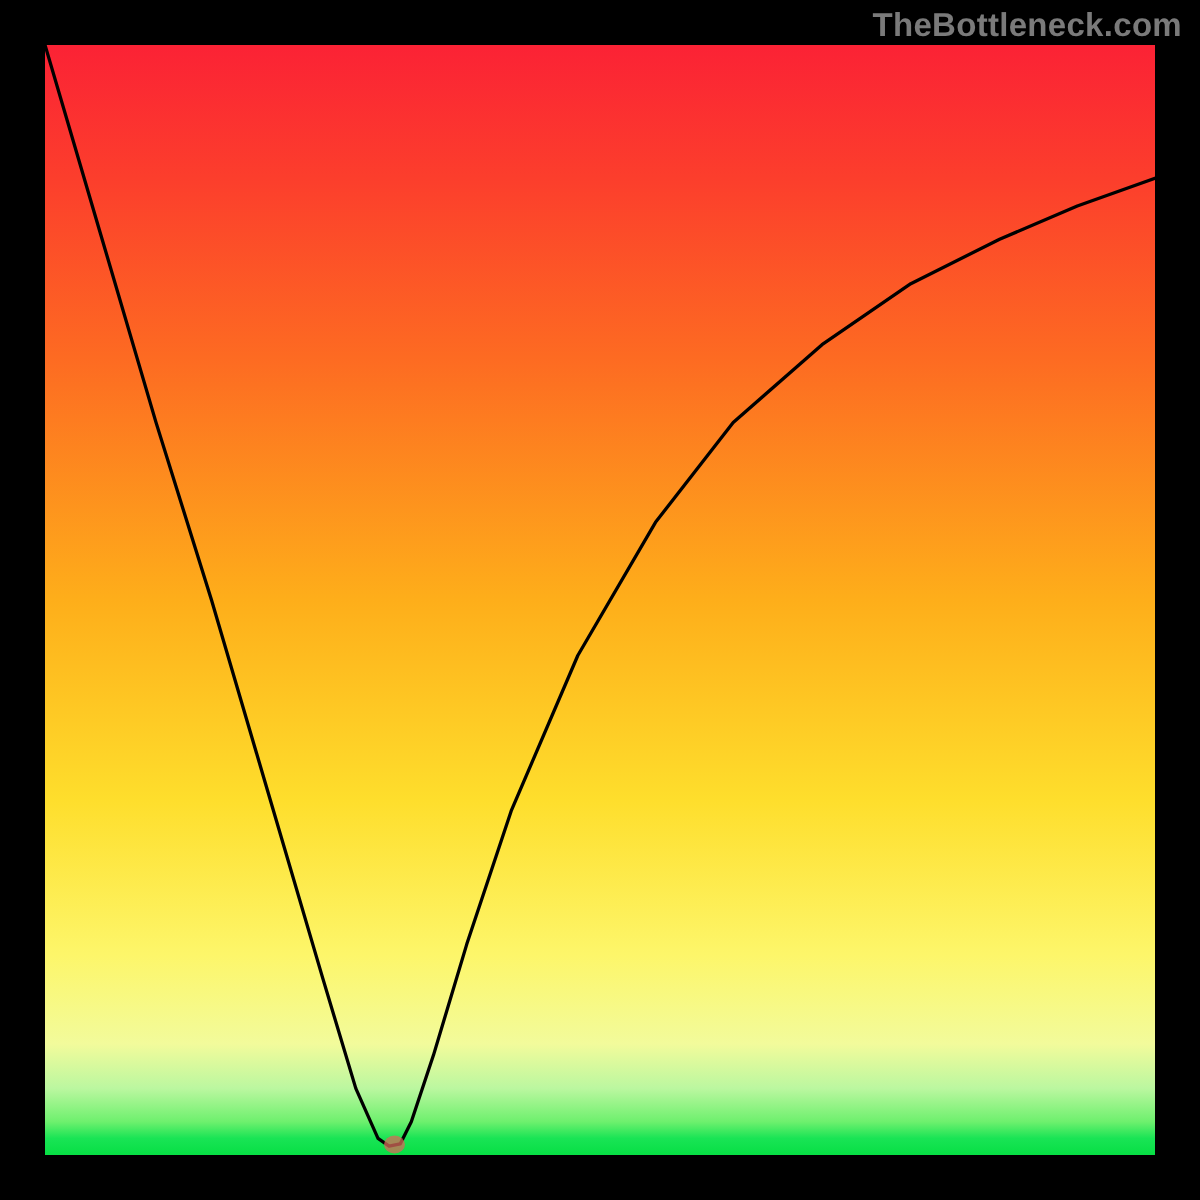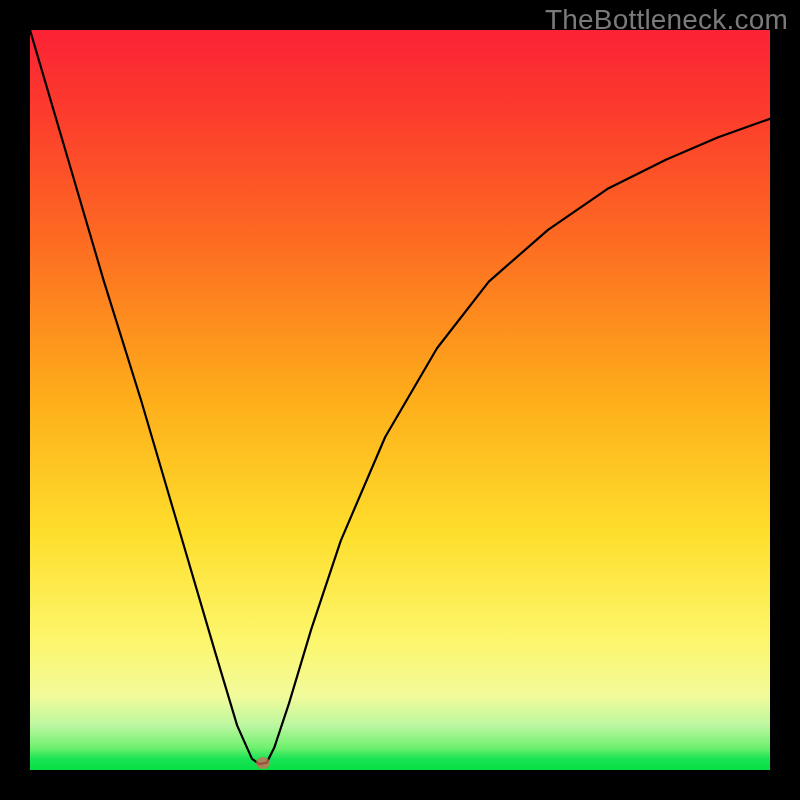--- a/index.html
+++ b/index.html
@@ -15,22 +15,22 @@
     position: relative;
     width: 800px;
     height: 800px;
     background: #000;
   }
   .watermark {
     position: absolute;
     top: 4px;
     right: 12px;
     color: #7a7a7a;
-    font-size: 28px;
-    font-weight: 400;
+    font-size: 22px;
+    font-weight: 700;
     letter-spacing: 0.2px;
     z-index: 5;
   }
   .plot {
     position: absolute;
     left: 30px;
     top: 30px;
     width: 740px;
     height: 740px;
   }

